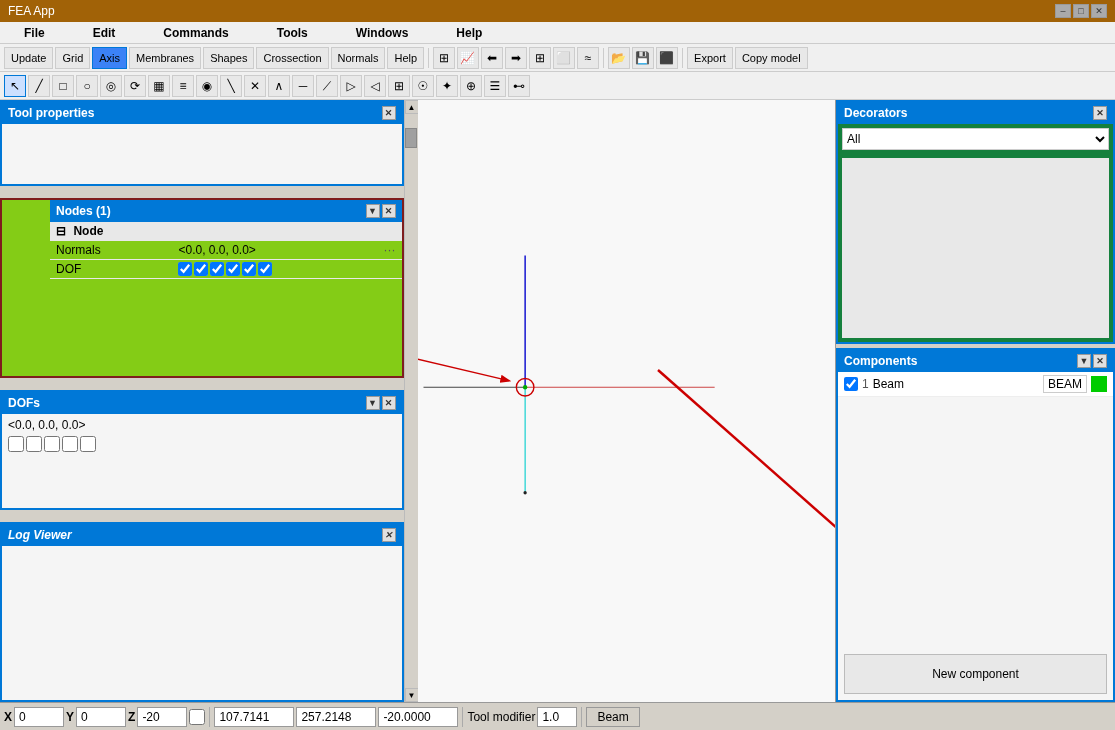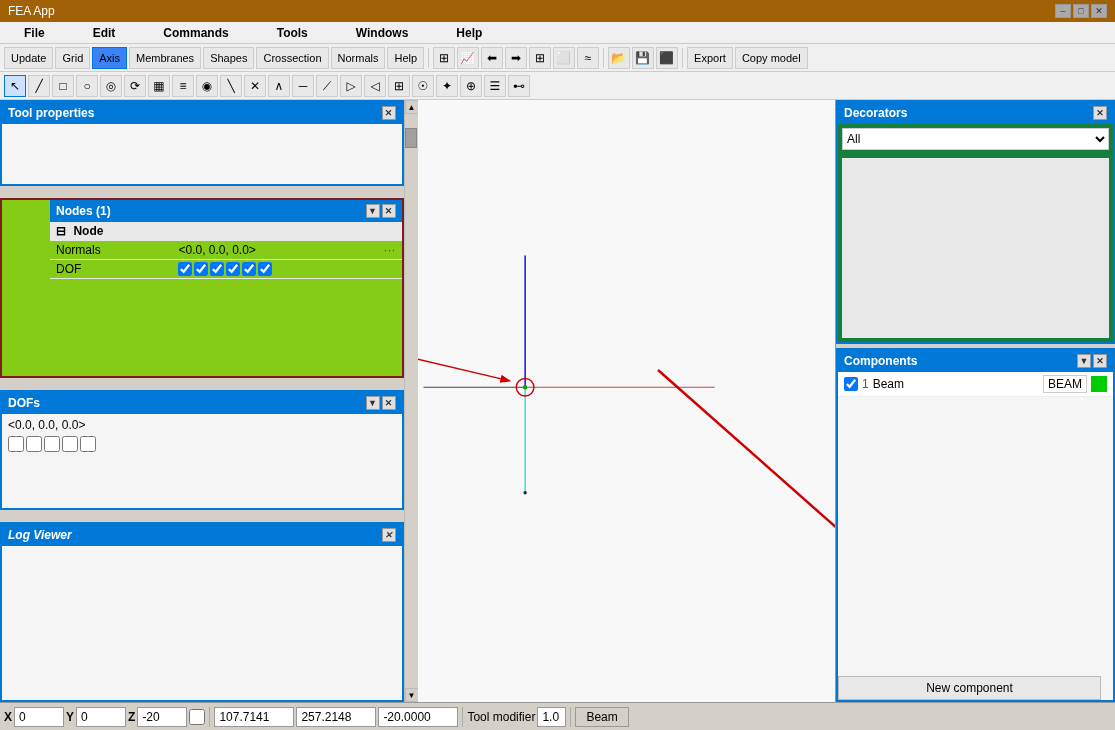--- a/index.html
+++ b/index.html
@@ -73,21 +73,21 @@
     .decorators-content { padding: 4px; min-height: 180px; background: #e8e8e8; margin: 4px; }
 
     
     .components-panel { border: 2px solid #0078d7; background: #f5f5f5; flex: 1; }
     .component-row { display: flex; align-items: center; padding: 3px 6px; background: white; border-bottom: 1px solid #eee; gap: 4px; }
     .component-checkbox { width: 14px; height: 14px; }
     .component-num { color: #555; }
     .component-name { flex: 1; }
     .component-type { background: white; border: 1px solid #ccc; padding: 1px 4px; }
     .component-color { width: 16px; height: 16px; background: #00cc00; }
-    .new-component-btn { padding: 4px 8px; background: #e8e8e8; border: 1px solid #bbb; cursor: pointer; width: calc(100% - 12px); }
+    .new-component-btn { margin: 6px; padding: 12px 8px; background: #e8e8e8; border: 1px solid #bbb; cursor: pointer; width: calc(100% - 12px); }
 
     
     .status-bar { height: 28px; background: #d4d0c8; border-top: 1px solid #999; display: flex; align-items: center; padding: 0 4px; gap: 2px; }
     .status-field { display: flex; align-items: center; gap: 2px; }
     .status-label { font-weight: bold; }
     .status-input { height: 20px; border: 1px solid #999; background: white; padding: 0 4px; width: 50px; }
     .status-num { height: 20px; border: 1px solid #999; background: white; padding: 0 4px; width: 80px; display: flex; align-items: center; }
     .status-checkbox { width: 16px; height: 16px; }
     .status-sep { width: 1px; height: 20px; background: #aaa; margin: 0 2px; }
     .snap-modifier { display: flex; align-items: center; gap: 2px; }
@@ -374,17 +374,17 @@
     <input class="status-input" type="text" value="-20" style="">
   </div>
   <input type="checkbox" class="status-checkbox" style="">
   <div class="status-sep"></div>
   <div class="status-num">107.7141</div>
   <div class="status-num">257.2148</div>
   <div class="status-num">-20.0000</div>
   <div class="status-sep"></div>
   <div class="snap-modifier">
     <span>Tool modifier</span>
-    <input class="status-input" style="width: 29px;" type="text" value="1.0">
+    <input class="status-input" style="width: 40px;" type="text" value="1.0">
   </div>
   <div class="status-sep"></div>
   <div class="beam-badge">Beam</div>
 </div>
 
 </body></html>

